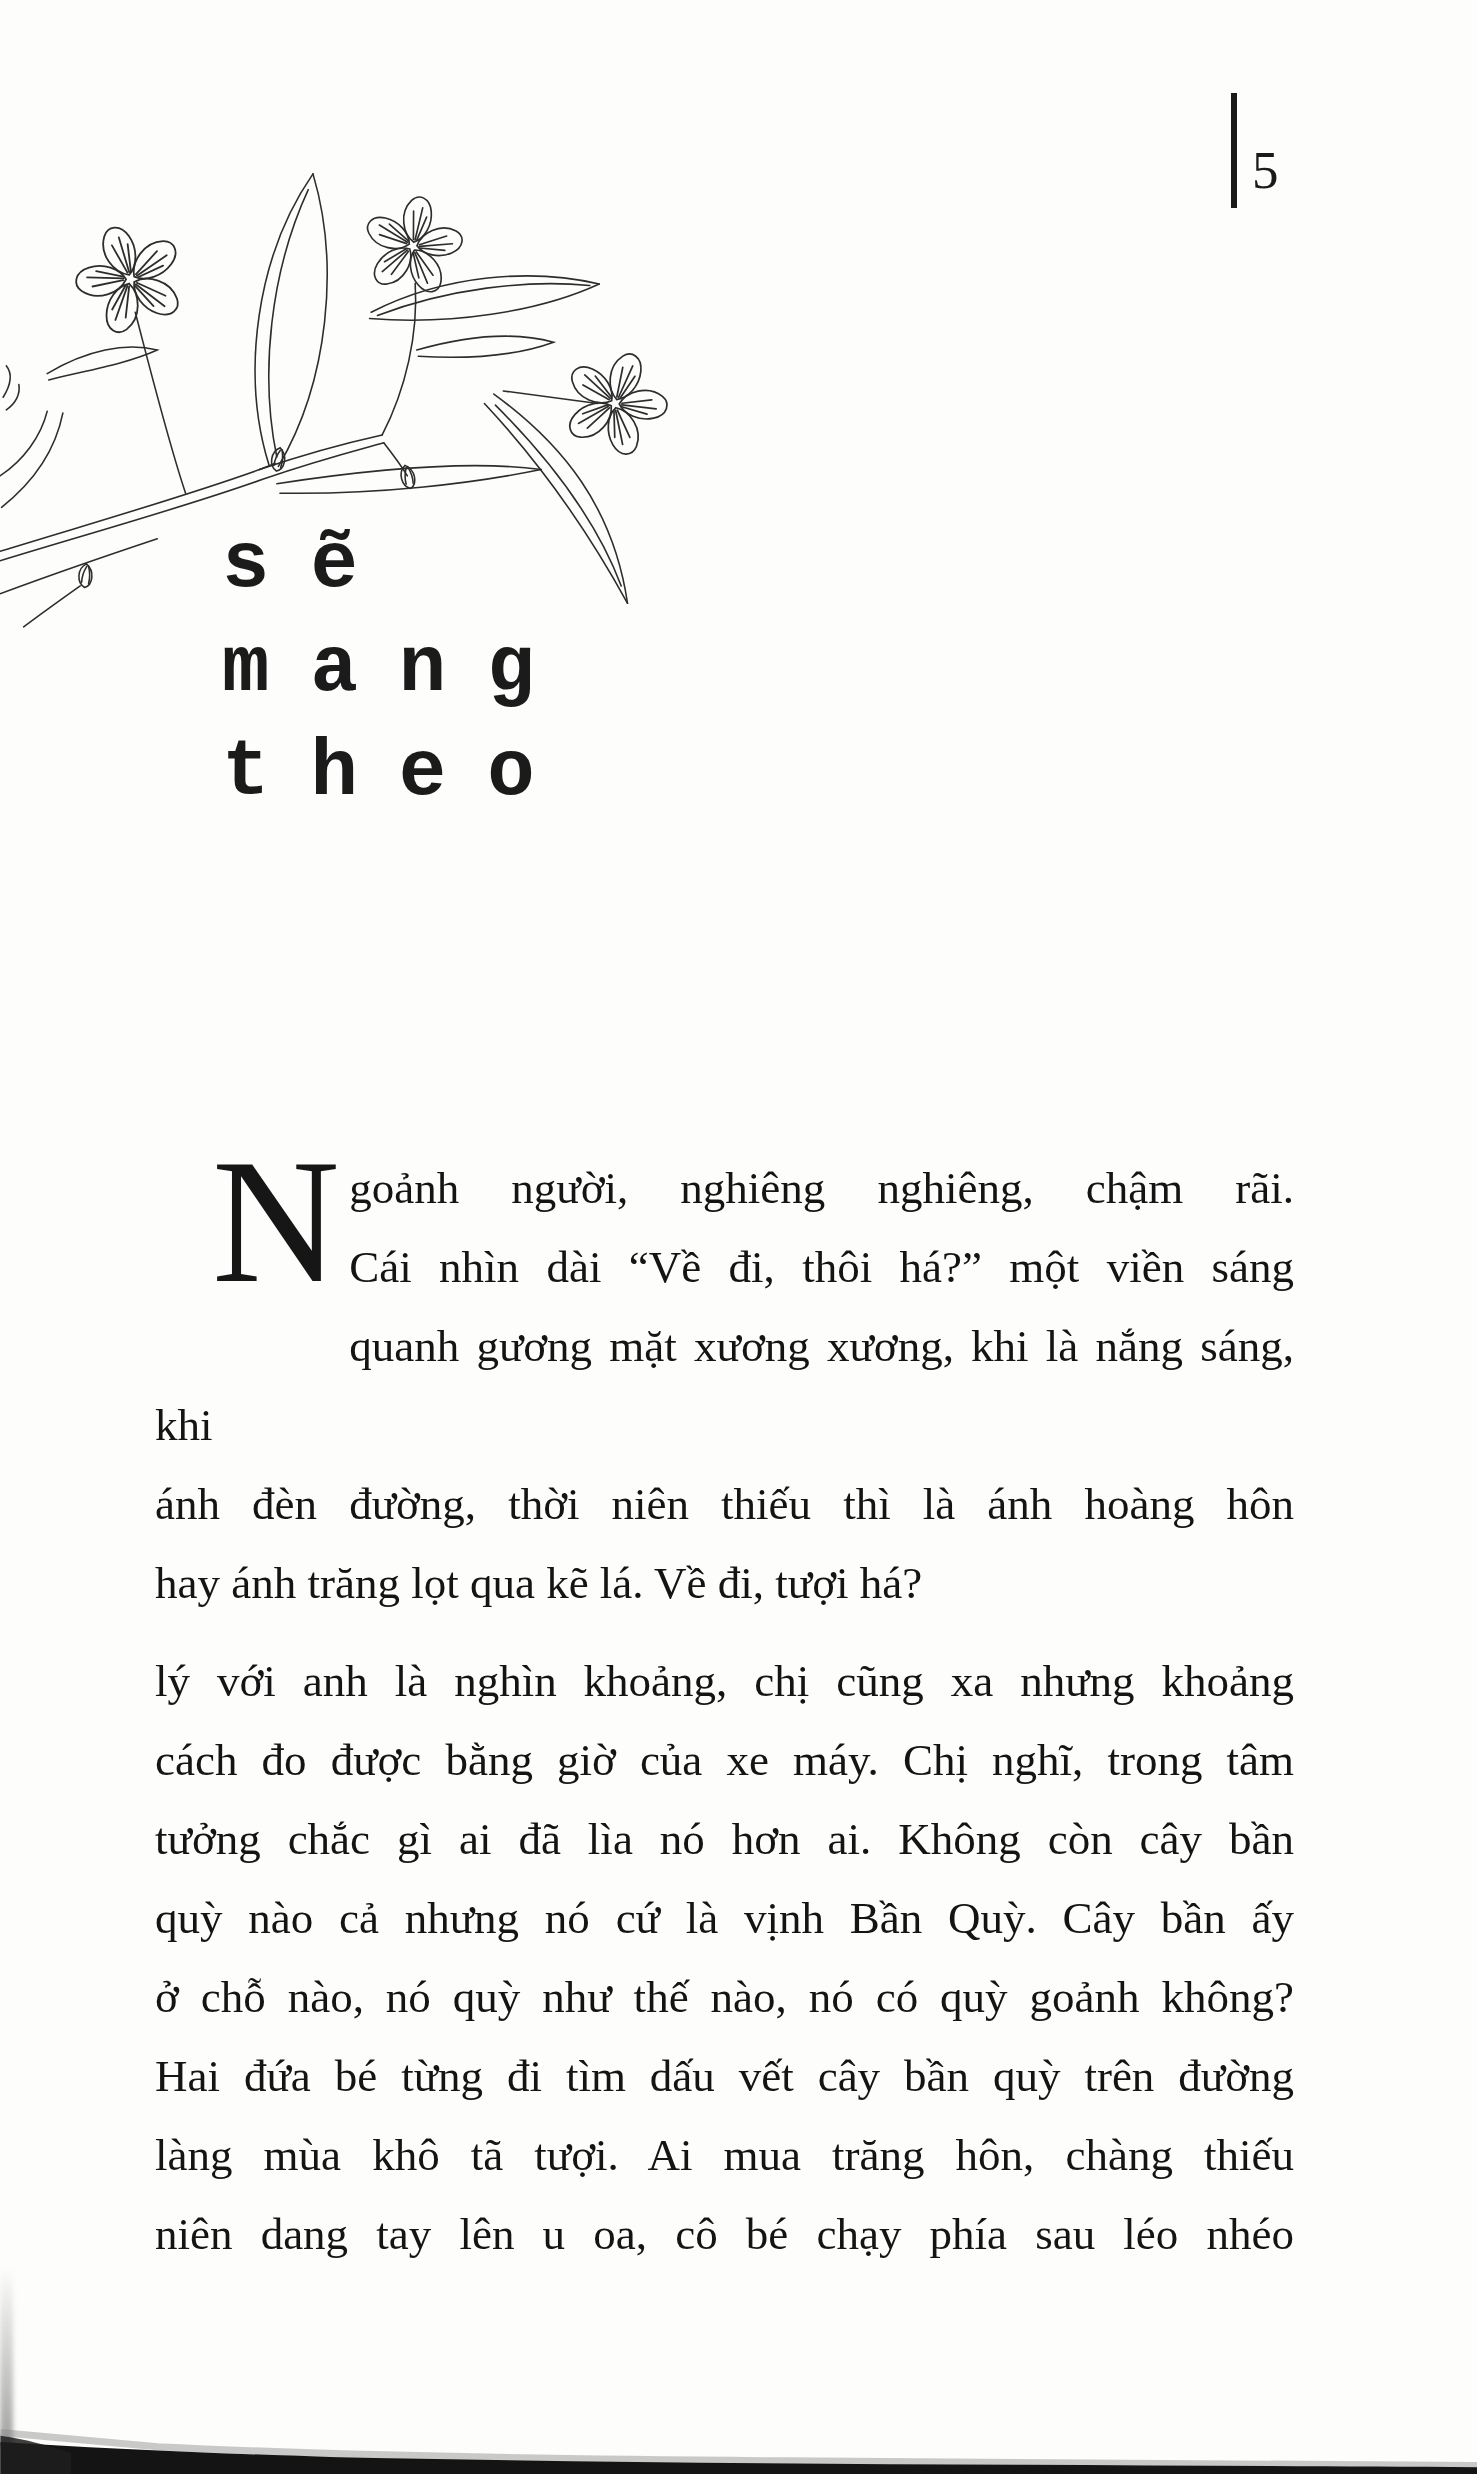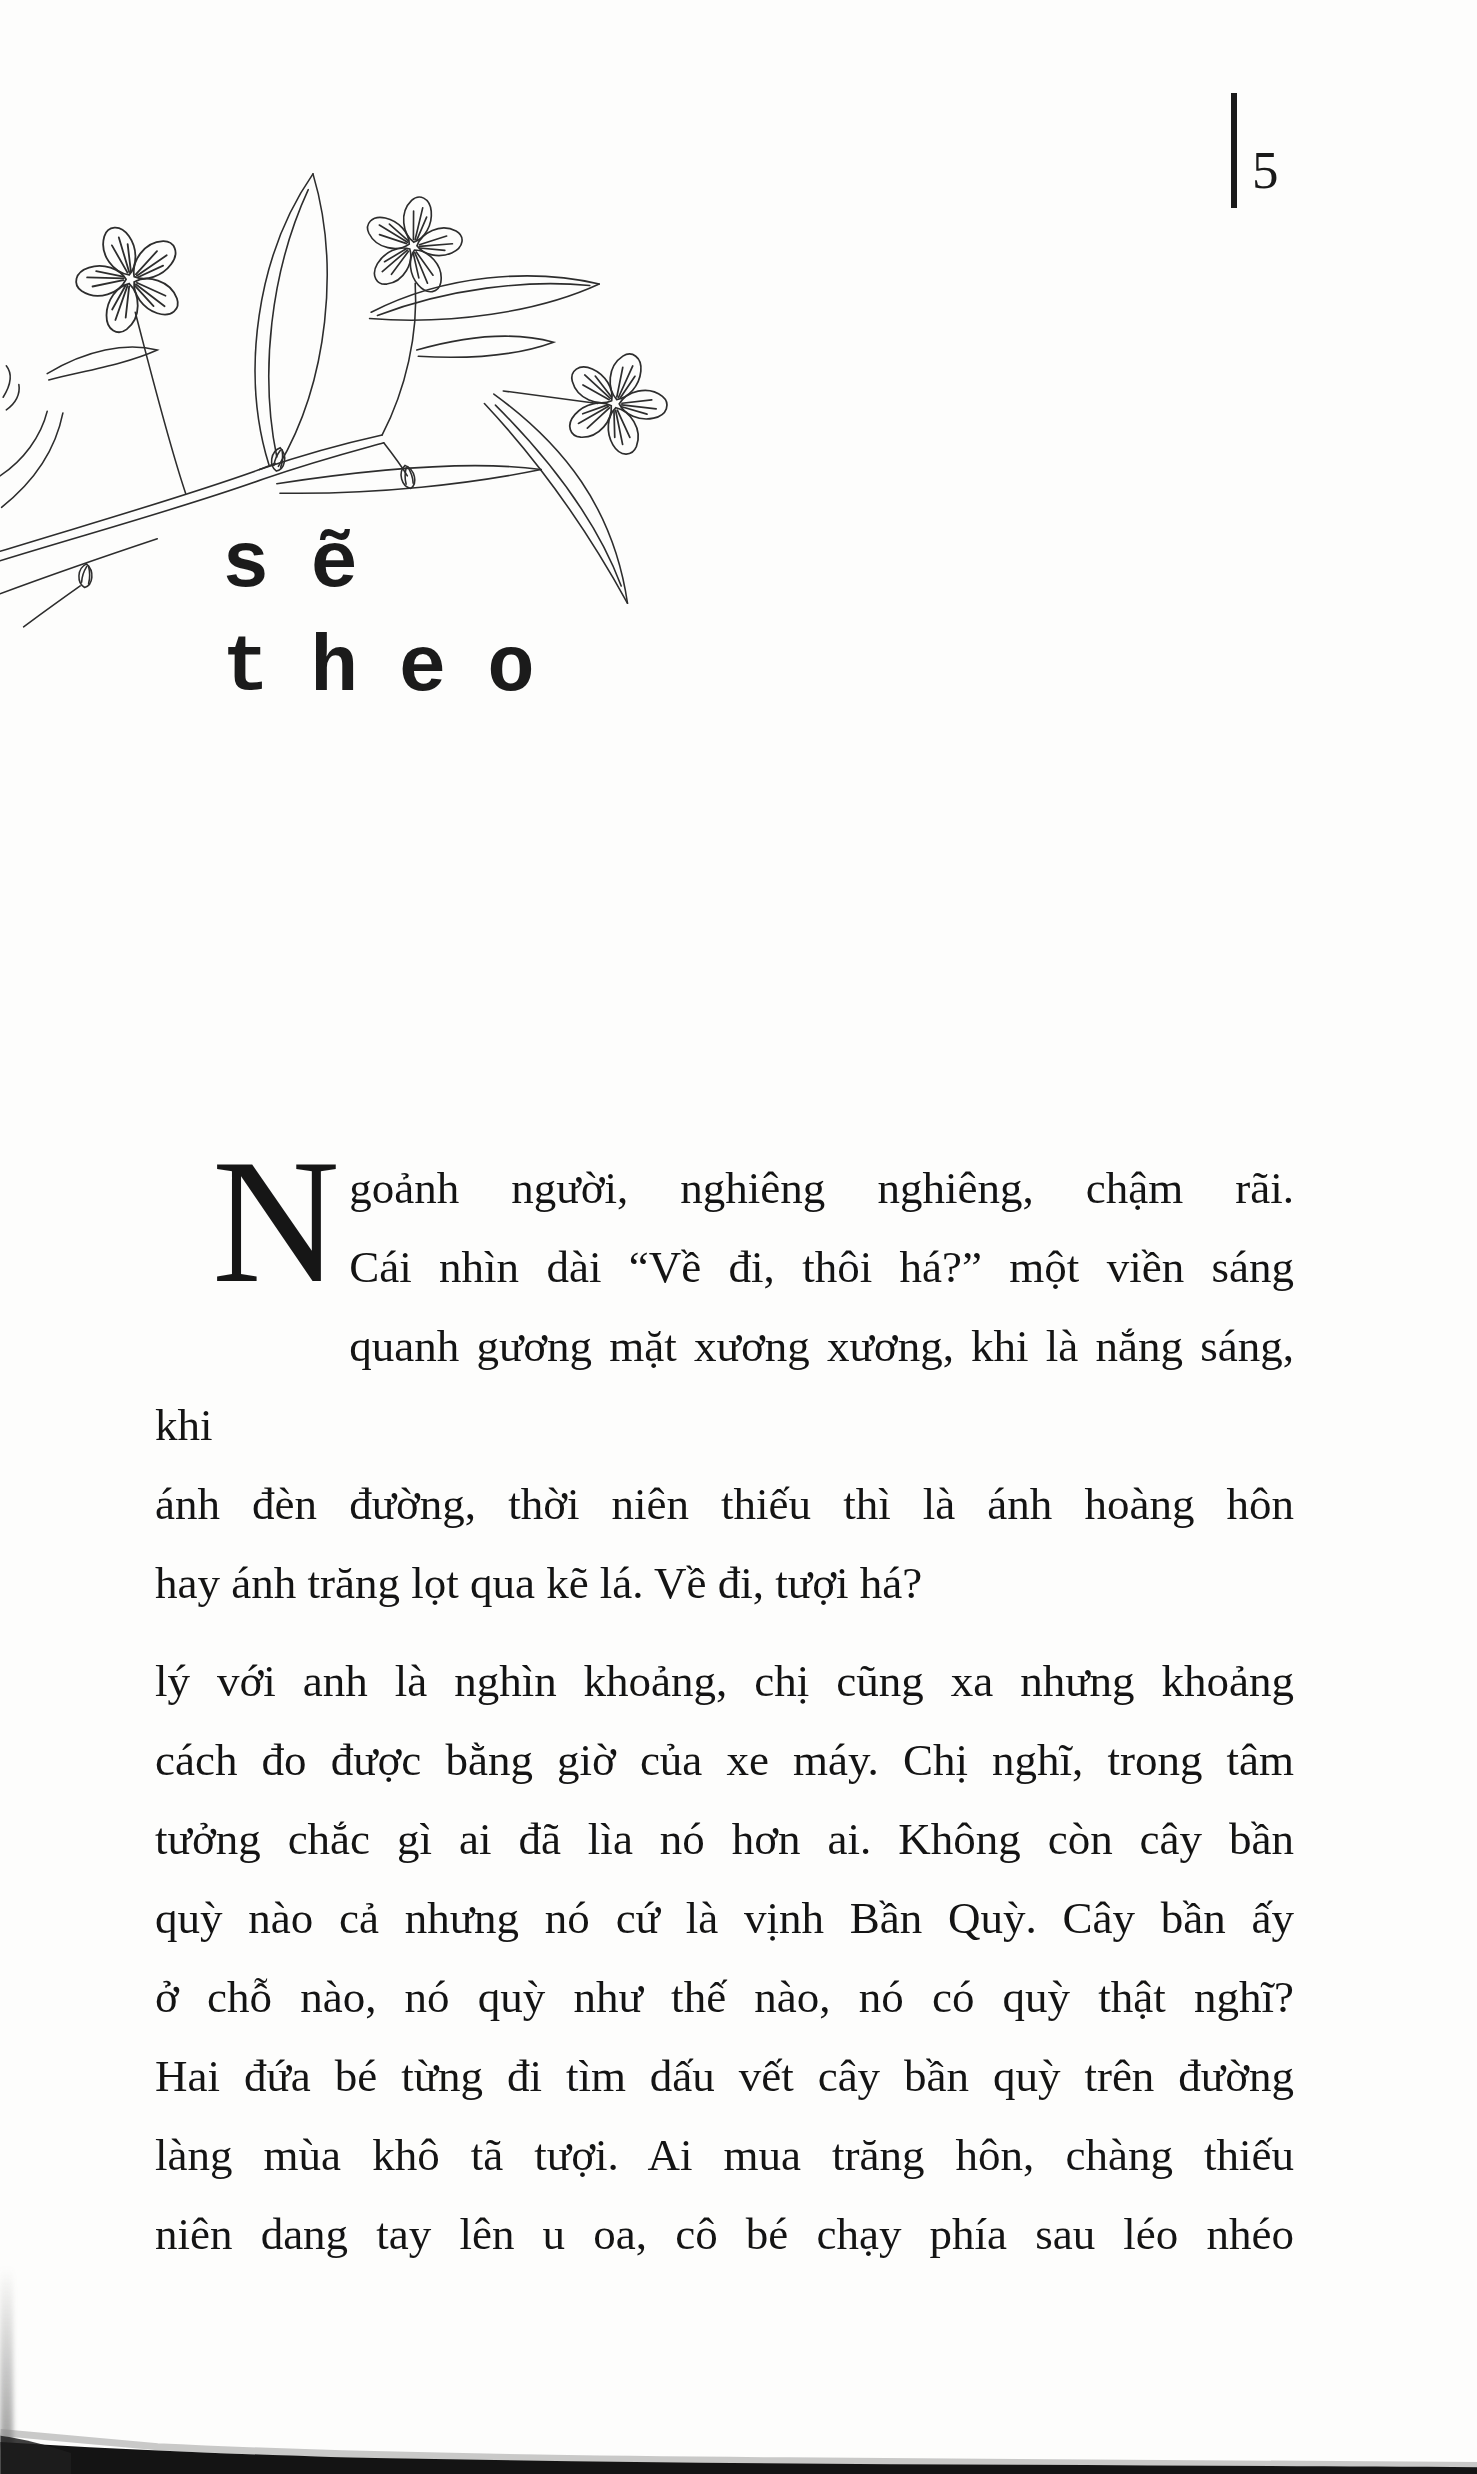--- a/index.html
+++ b/index.html
@@ -129,38 +129,39 @@
           <use href="#flw"></use>
         </g>
     </g>
   </svg>
 
   <div class="pagenum-rule"></div>
   <div class="pagenum">5</div>
 
   <div class="chapter-title">
     <div>sẽ</div>
+    <div>mang</div>
     <div>theo</div>
   </div>
 
   <div class="bodytext">
     <div class="para para-1">
       <span class="dropcap">N</span>
       <div class="line">goảnh người, nghiêng nghiêng, chậm rãi.</div>
       <div class="line">Cái nhìn dài “Về đi, thôi há?” một viền sáng</div>
       <div class="line">quanh gương mặt xương xương, khi là nắng sáng, khi</div>
       <div class="line">ánh đèn đường, thời niên thiếu thì là ánh hoàng hôn</div>
       <div class="line no-just">hay ánh trăng lọt qua kẽ lá. Về đi, tượi há?</div>
     </div>
     <div class="para para-2">
       <div class="line">lý với anh là nghìn khoảng, chị cũng xa nhưng khoảng</div>
       <div class="line">cách đo được bằng giờ của xe máy. Chị nghĩ, trong tâm</div>
       <div class="line">tưởng chắc gì ai đã lìa nó hơn ai. Không còn cây bần</div>
       <div class="line">quỳ nào cả nhưng nó cứ là vịnh Bần Quỳ. Cây bần ấy</div>
-      <div class="line">ở chỗ nào, nó quỳ như thế nào, nó có quỳ thật nghĩ?</div>
+      <div class="line">ở chỗ nào, nó quỳ như thế nào, nó có quỳ goảnh không?</div>
       <div class="line">Hai đứa bé từng đi tìm dấu vết cây bần quỳ trên đường</div>
       <div class="line">làng mùa khô tã tượi. Ai mua trăng hôn, chàng thiếu</div>
       <div class="line">niên dang tay lên u oa, cô bé chạy phía sau léo nhéo</div>
     </div>
   </div>
 
   <div class="scan-left"></div>
   <svg class="scan-bottom" width="1478" height="55" viewBox="0 0 1880 70" aria-hidden="true">
     <path d="M0,16 C60,22 130,28 200,34 C400,44 700,50 1000,52 C1300,54 1600,56 1880,58" stroke="#8a8a8a" stroke-width="9" fill="none" opacity="0.45"></path>
     <path d="M0,28 C120,36 260,42 420,47 C700,53 1000,56 1300,57 C1500,58 1700,59 1880,60 L1880,70 L0,70 Z" fill="#141414"></path>

